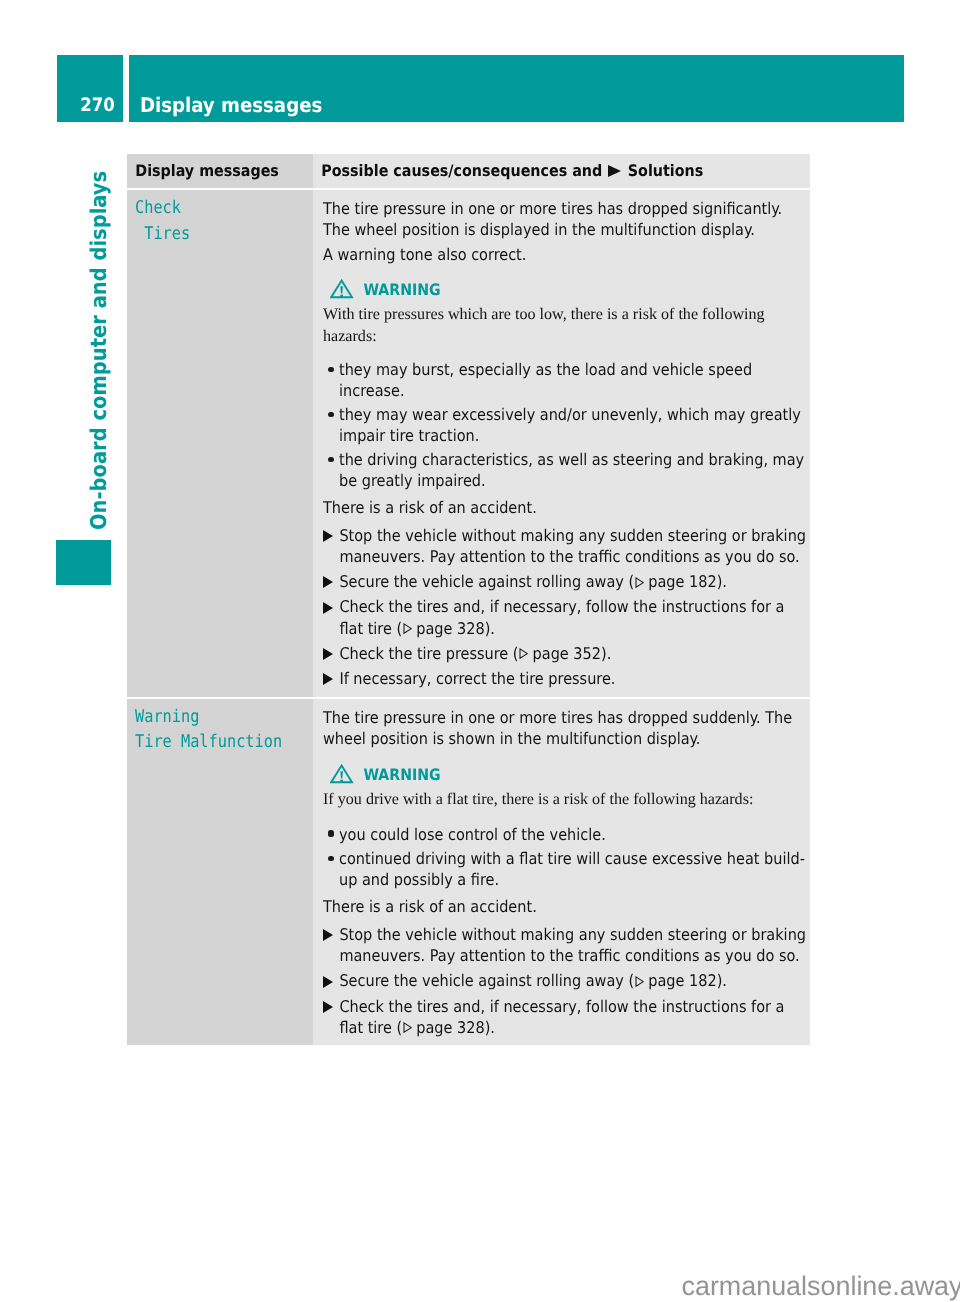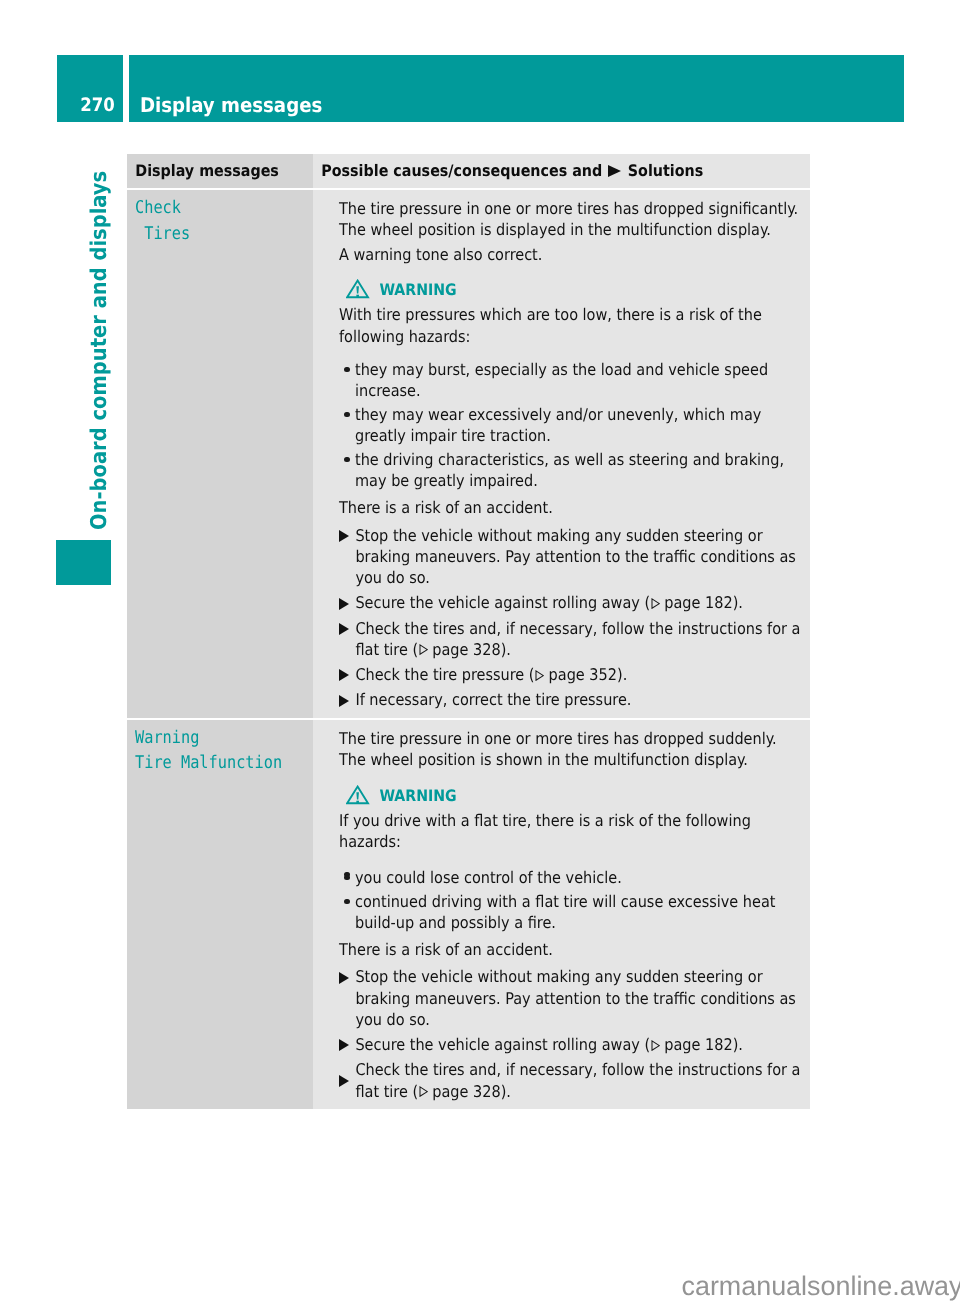--- a/index.html
+++ b/index.html
@@ -27,37 +27,37 @@
   .c2{width:497px;flex:none;background:#E5E5E5;}
   .vsep{height:2px;background:#fff;width:683px;}
   .hrow .c1,.hrow .c2{height:34px;}
   .colhead{font-weight:bold;font-size:15.9px;color:#0d0d0d;padding:7.5px 0 0 8.3px;line-height:18px;white-space:nowrap;}
   .hmark{display:inline-block;margin:0 6.5px 0 6px;}
   .hmark .tri-solid{border-left-width:13.7px;border-top-width:6.6px;border-bottom-width:6.6px;vertical-align:-1.4px;}
 
   .msg{color:#019A9A;font-family:"DejaVu Sans Mono",monospace;font-size:17.6px;
        line-height:25.5px;padding:0;margin:6.0px 0 0 8px;white-space:pre;
        transform:scaleX(0.868);transform-origin:left top;}
-  .cell{font-size:16.1px;color:#131313;line-height:21.25px;padding:8px 2.5px 7.2px 10px;margin-left:16px;}
+  .cell{font-size:16.1px;color:#131313;line-height:21.25px;padding:8px 2.5px 7.2px 10px;}
   .cell p{margin:0;}
   .cell .p + .p{margin-top:3px;}
   .warnbox{margin:14.5px 0 6px 7px;display:flex;align-items:flex-start;height:19px;}
   .warnbox .wicon{width:23px;height:19px;margin-right:10.5px;flex:none;display:block;}
   .warnbox .wl{color:#019A9A;font-weight:bold;font-size:15.7px;line-height:22px;
                font-family:"DejaVu Sans Condensed","DejaVu Sans",sans-serif;}
-  .warnbox + .p{margin-top:0;}
+  .warnbox + .p{margin-top:0;font-family:Liberation Serif, serif;}
   ul.bl{list-style:none;margin:11.8px 0 0 0;padding:0;}
   ul.bl li{display:flex;margin-bottom:2.6px;}
   ul.bl li:last-child{margin-bottom:0;}
   ul.bl li .bu{width:16px;flex:none;box-sizing:border-box;position:relative;}
   ul.bl li .bu i{position:absolute;left:5.3px;top:8.0px;width:5.3px;height:5.3px;border-radius:50%;background:#1a1a1a;display:block;}
   ul.bl + .p{margin-top:5.5px;}
   ul.st{list-style:none;margin:6.6px 0 0 0;padding:0;}
   ul.st li{display:flex;margin-bottom:4.0px;}
-  ul.st li:last-child{margin-bottom:0;align-items:center;}
+  ul.st li:last-child{margin-bottom:0;}
   ul.st li .bu{width:16.4px;flex:none;line-height:21.25px;}
   .tri-solid{display:inline-block;width:0;height:0;border-left:10.3px solid #111111;
              border-top:6.1px solid transparent;border-bottom:6.1px solid transparent;
              vertical-align:-1.2px;}
   .tri-hollow{display:inline-block;margin:0 4.2px 0 0.8px;vertical-align:-0.8px;line-height:0;height:11.2px;}
   .watermark{position:absolute;left:681.5px;top:1272.5px;color:#949494;font-size:26.9px;line-height:26.9px;
              font-family:"Liberation Sans",sans-serif;letter-spacing:0px;white-space:nowrap;}
 </style>
 </head>
 <body>

